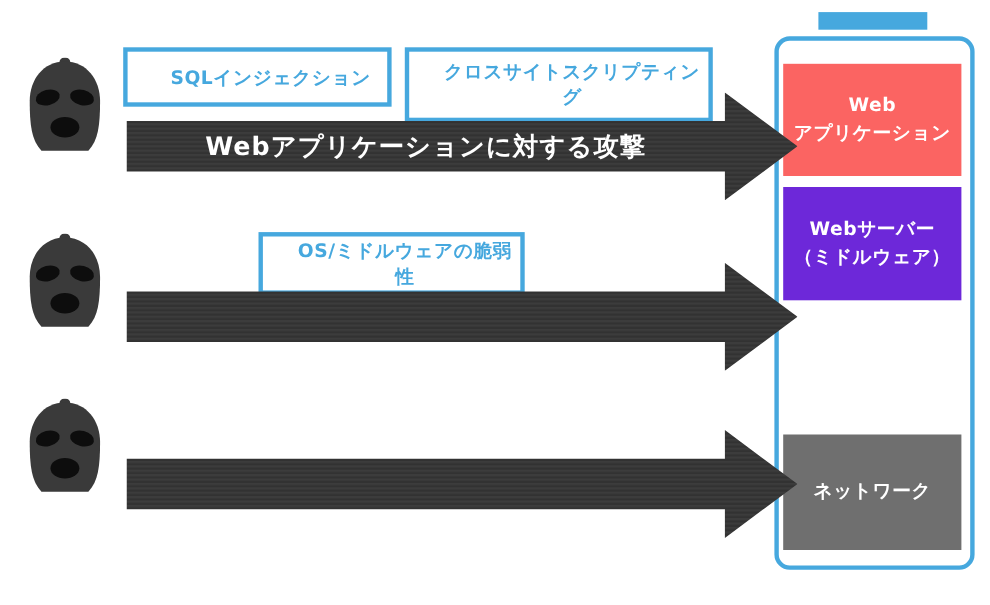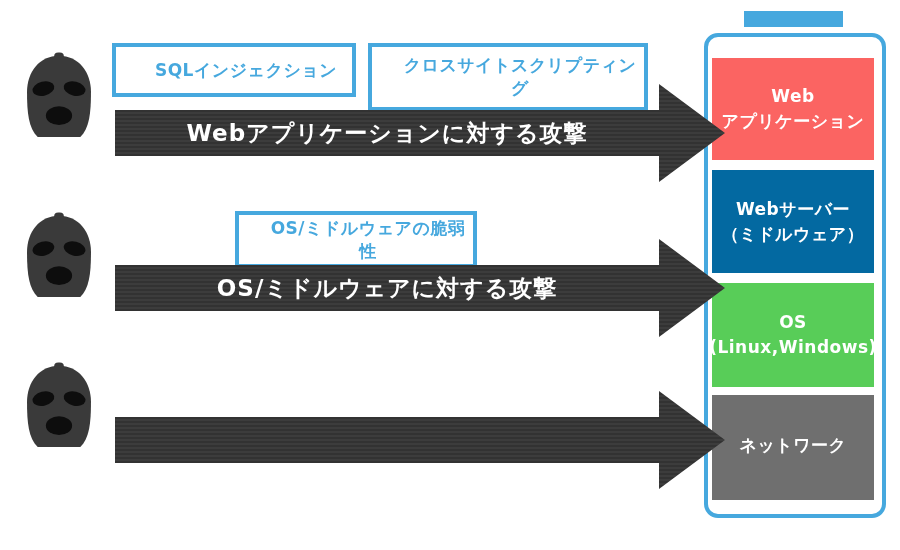--- a/index.html
+++ b/index.html
@@ -33,21 +33,21 @@
   }
   .layer{
     position:absolute;left:4px;width:162px;box-sizing:border-box;
     display:flex;align-items:center;justify-content:center;text-align:center;
     color:#ffffff;font-weight:bold;font-size:17px;line-height:1.45;
     white-space:pre-line;letter-spacing:0.5px;
   }
   .layer-0{top:21px;height:102px;}
   .layer-1{top:133px;height:103px;}
   .layer-2{top:246px;height:104px;}
-  .layer-3{top:358px;height:105px;font-family:Liberation Mono, monospace;}
+  .layer-3{top:358px;height:105px;}
 </style>
 </head>
 <body>
 
 <div class="canvas">
 
   <svg width="0" height="0" style="position:absolute" aria-hidden="true">
     <defs>
       <g id="mask-shape">
         <rect x="44" y="0" width="12" height="12" rx="5" fill="#3a3a3a"></rect>
@@ -90,40 +90,37 @@
   <div class="arrow" style="left:115px;top:239px">
     <svg class="arrow-svg" viewBox="0 0 610 98" preserveAspectRatio="none">
       <defs>
         <pattern id="scan2" width="6" height="4" patternUnits="userSpaceOnUse">
           <rect width="6" height="4" fill="#3c3c3c"></rect>
             <rect y="2" width="6" height="2" fill="#323232"></rect>
         </pattern>
       </defs>
       <polygon points="0,26 544,26 544,0 610,49 544,98 544,72 0,72" fill="url(#scan2)"></polygon>
     </svg>
-    <div class="arrow-label">OS/ミドルウェアに対する攻撃</div>
   </div>
 
 
   <div class="arrow" style="left:115px;top:391px">
     <svg class="arrow-svg" viewBox="0 0 610 98" preserveAspectRatio="none">
       <defs>
         <pattern id="scan3" width="6" height="4" patternUnits="userSpaceOnUse">
           <rect width="6" height="4" fill="#3c3c3c"></rect>
             <rect y="2" width="6" height="2" fill="#323232"></rect>
         </pattern>
       </defs>
       <polygon points="0,26 544,26 544,0 610,49 544,98 544,72 0,72" fill="url(#scan3)"></polygon>
     </svg>
   </div>
 
   <div class="stack-tab"></div>
   <div class="stack">
     <div class="layer layer-0" style="background-color: rgb(251, 100, 98);">Web
 アプリケーション</div>
-    <div class="layer layer-1" style="background-color: #0369a1;">Webサーバー
+    <div class="layer layer-1" style="background-color: #6d28d9;">Webサーバー
 （ミドルウェア）</div>
-    <div class="layer layer-2" style="background-color: rgb(88, 205, 88);">OS
-(Linux,Windows)</div>
     <div class="layer layer-3" style="background-color: rgb(111, 111, 111);">ネットワーク</div>
   </div>
 
 </div>
 
 </body></html>

